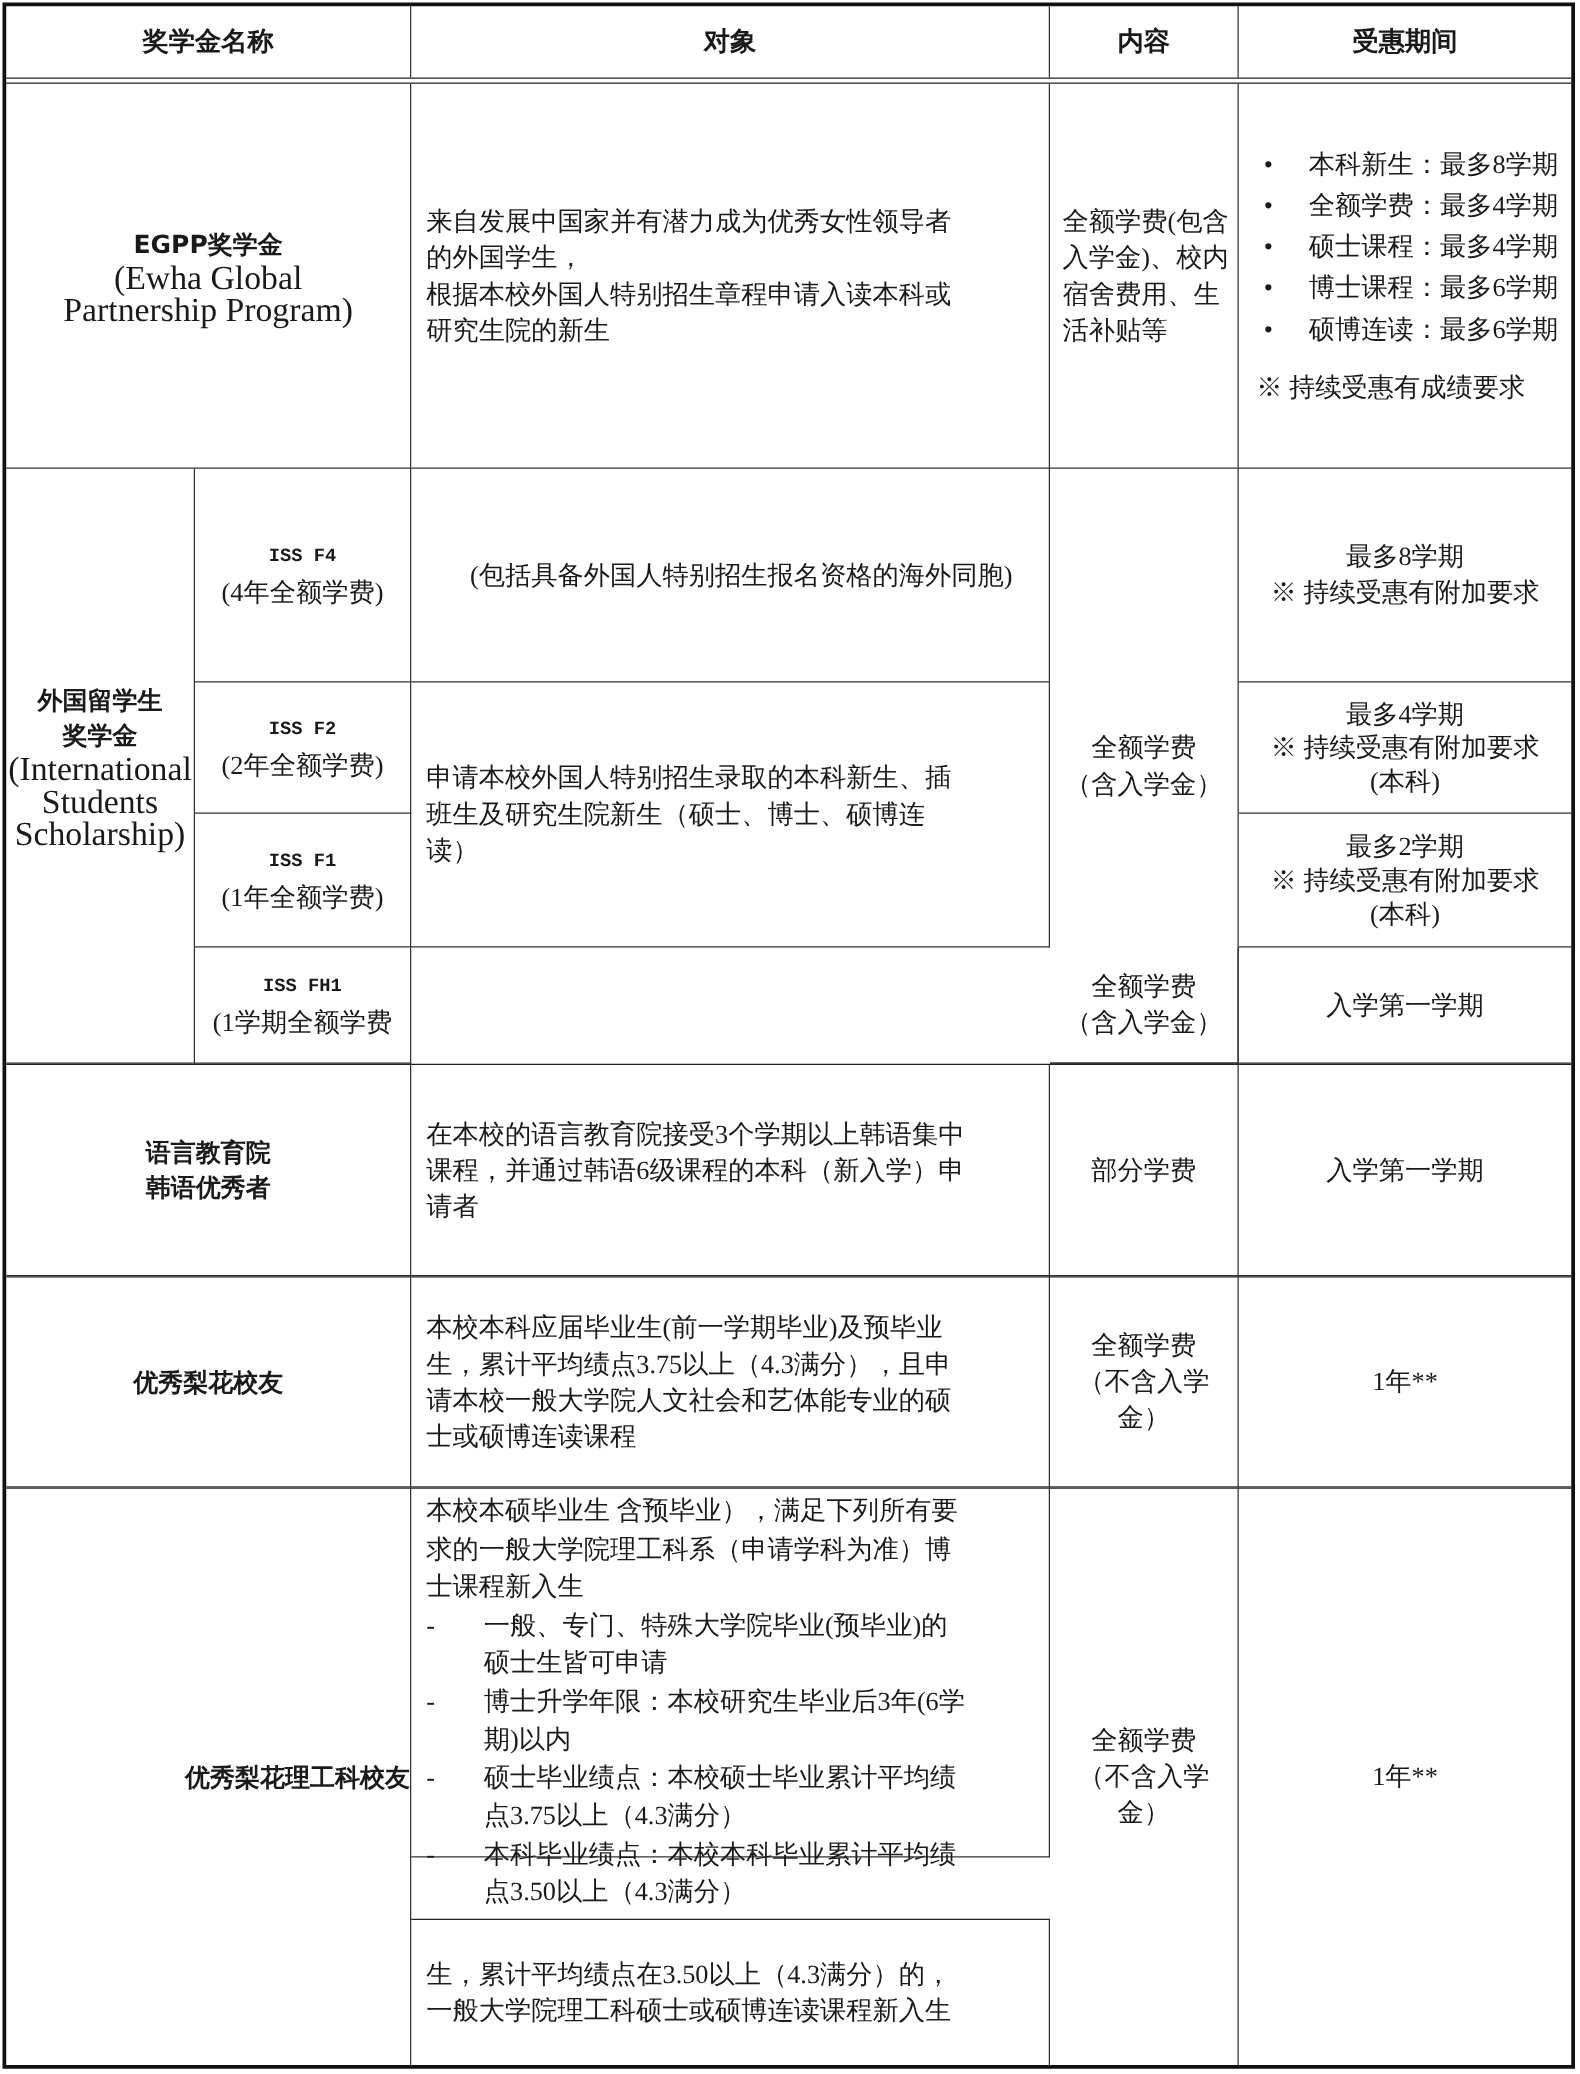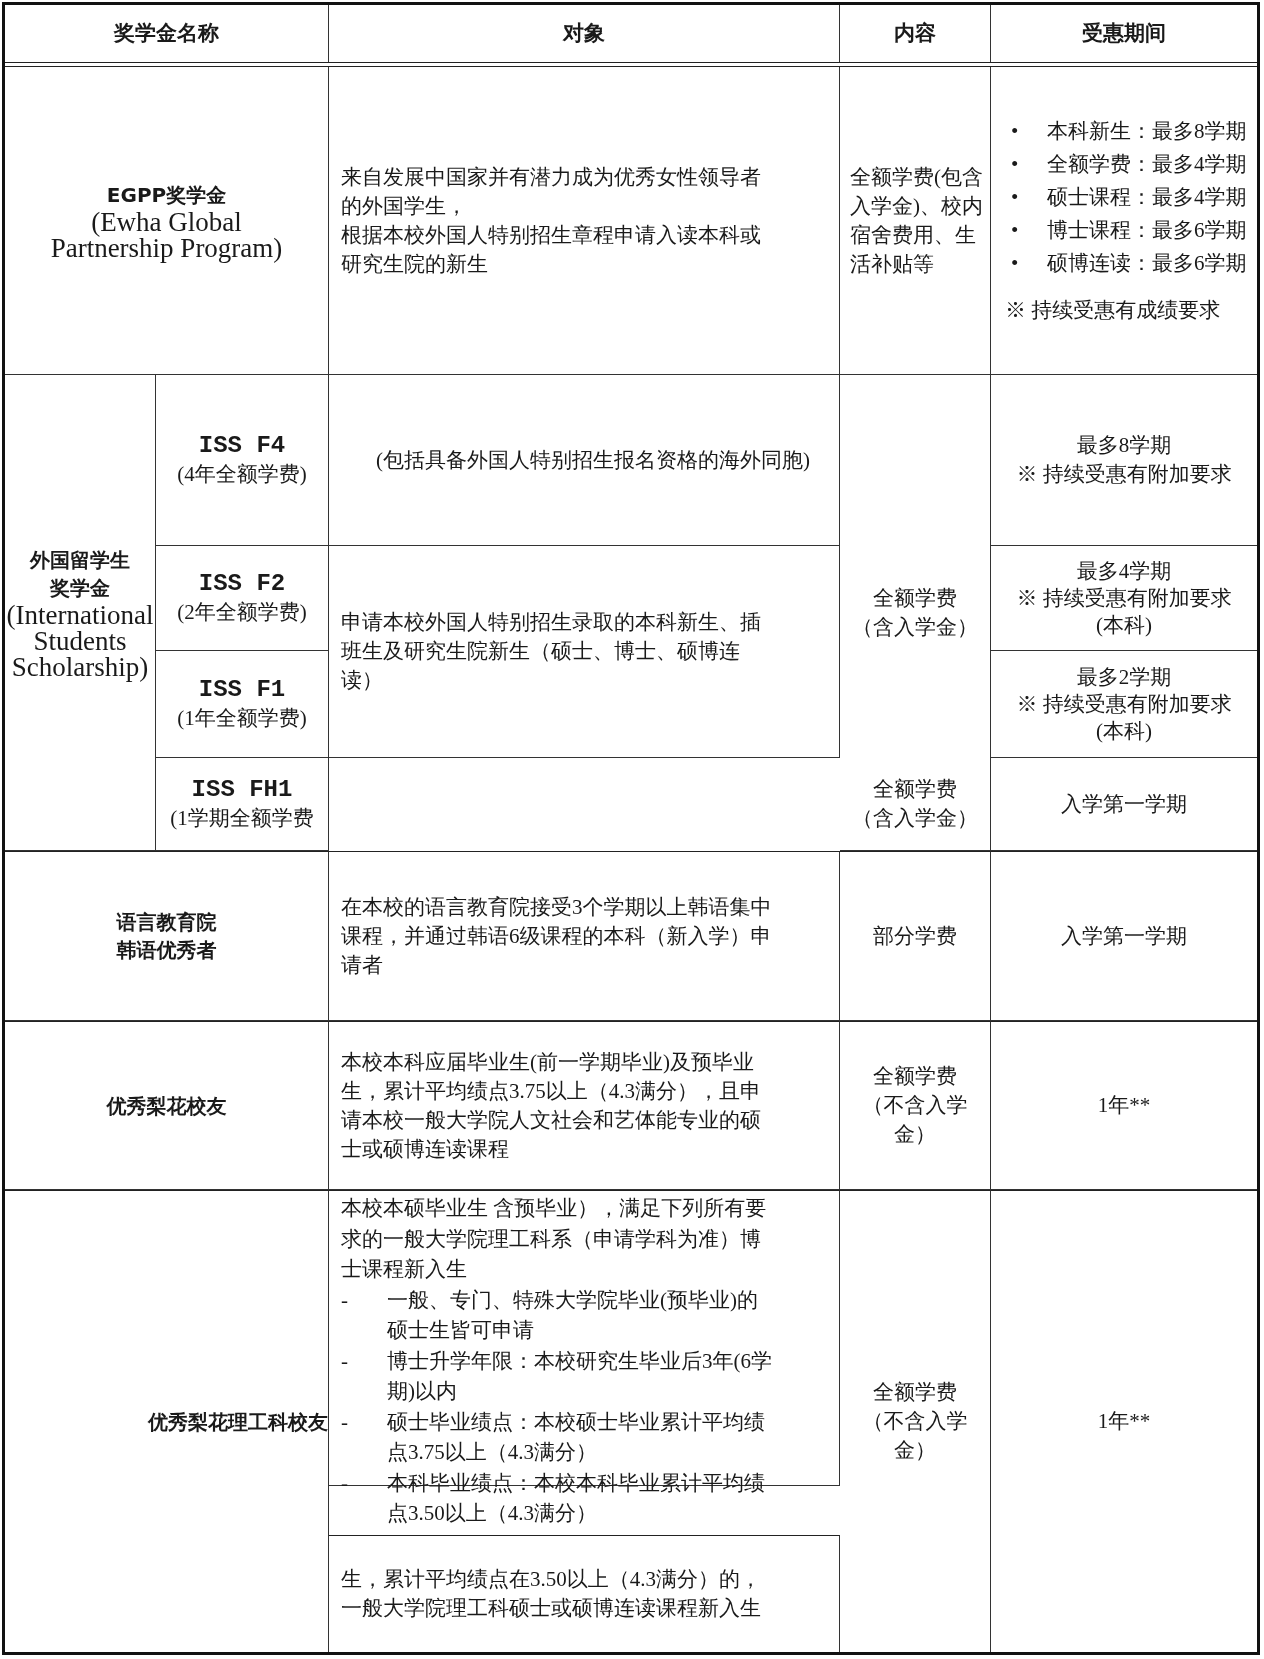--- a/index.html
+++ b/index.html
@@ -8,21 +8,21 @@
   .tbl { position:absolute; left:2px; top:2px; width:1258px; height:1653px;
          border:3px solid #111; box-sizing:border-box; }
   .cell { position:absolute; box-sizing:border-box; border-right:1.5px solid #333;
           border-bottom:1.5px solid #333; display:flex; flex-direction:column;
           justify-content:center; font-size:21px; line-height:29px; }
   .c { align-items:center; text-align:center; }
   .l { align-items:flex-start; text-align:left; padding-left:12px; padding-right:4px; }
   .hdr { font-family:"DejaVu Sans","Liberation Sans",sans-serif; font-weight:bold; font-size:21px; }
   .name { font-family:"DejaVu Sans","Liberation Sans",sans-serif; font-weight:bold; font-size:20px; line-height:28px; }
   .name .sub { font-family:"Liberation Serif",serif; font-weight:normal; font-size:27px; line-height:26px; }
-  .code { font-family:"Liberation Mono","DejaVu Sans Mono",monospace; font-weight:bold; font-size:24px; }
+  .code { font-family:"Liberation Mono","DejaVu Sans Mono",monospace; font-weight:bold; font-size:15px; }
   .dblline { position:absolute; left:0; right:0; top:57px; height:5px;
              border-top:1.5px solid #222; border-bottom:1.5px solid #222; box-sizing:border-box; }
   .bul { display:flex; gap:0; }
   .bul .b { width:36px; text-align:left; padding-left:6px; }
   .dash { display:flex; }
   .dash .d { width:46px; flex:none; }
   .dash .t { flex:1; }
   .norb { border-right:none; }
   .line { display:block; }
 </style>

